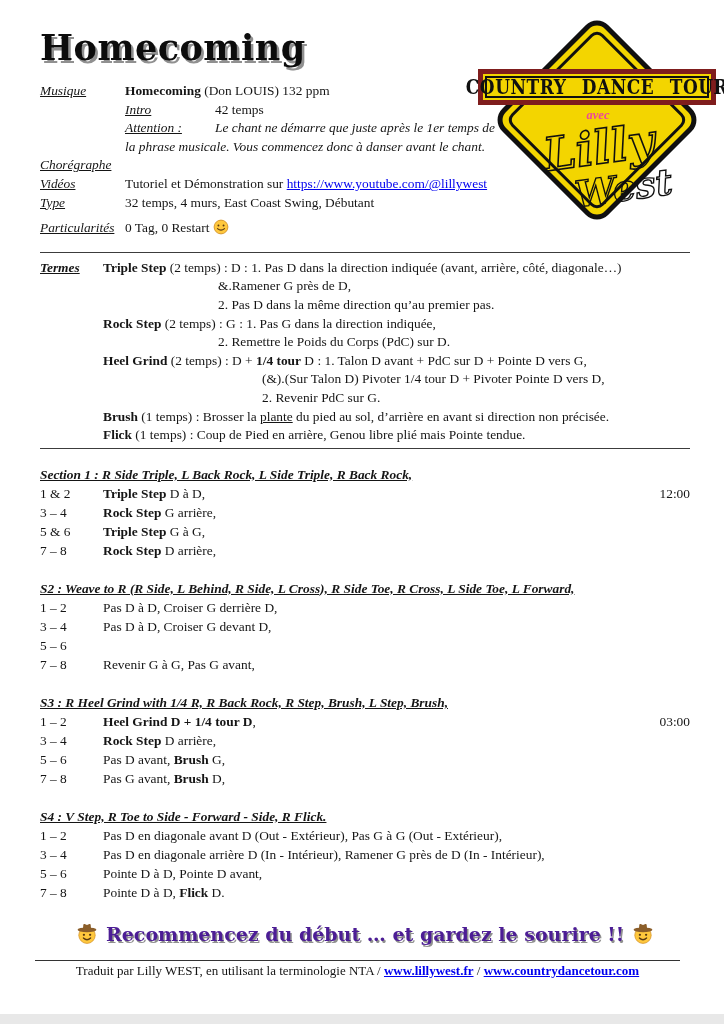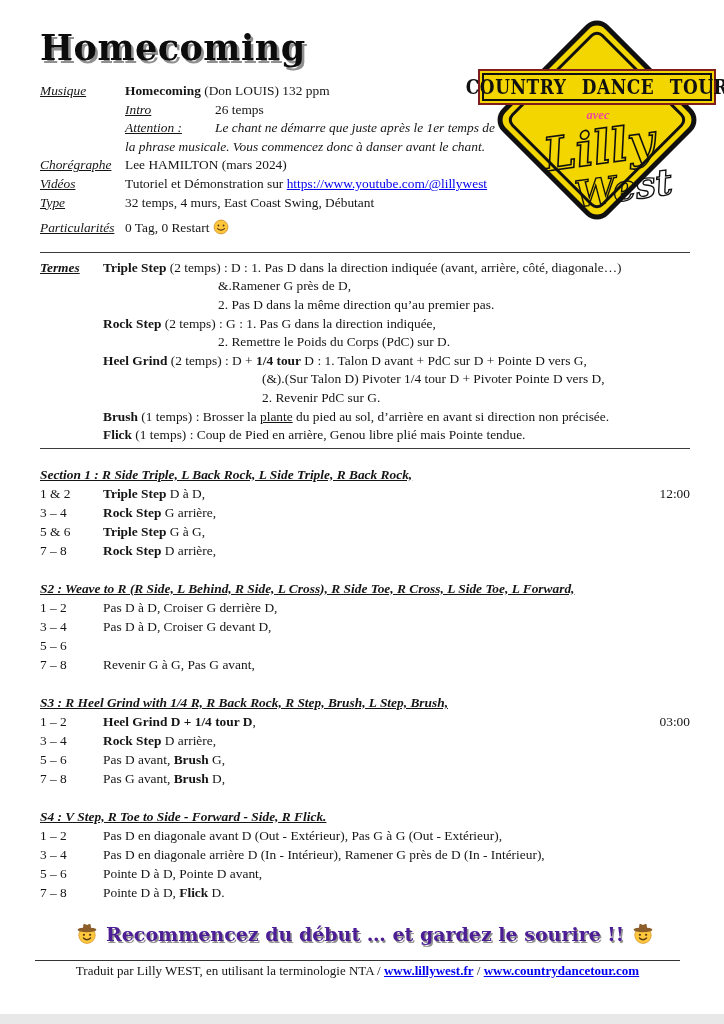--- a/index.html
+++ b/index.html
@@ -86,21 +86,21 @@
   
   .logo { position: absolute; top: 12px; right: 6px; width: 240px; height: 228px; z-index: 5; }
   .logo-diamond {
     position: absolute; left: 44px; top: 33px; width: 150px; height: 150px;
     background: #F3D500; border: 5px solid #101010; border-radius: 16px;
     transform: rotate(45deg);
   }
   .logo-diamond-inner { position: absolute; inset: 5px; border: 3px solid #101010; border-radius: 9px; }
   .logo-banner {
     position: absolute; left: 0; top: 57px; width: 238px; height: 36px;
-    background: #F3D500; border: 2px solid #7f1d1d;
+    background: #F3D500; border: 5px solid #7f1d1d;
     display: flex; align-items: center; justify-content: center;
   }
   .logo-banner::after { content: ""; position: absolute; inset: 2px; border: 2px solid #101010; }
   .banner-text {
     font-family: "DejaVu Serif", serif; font-weight: bold; font-size: 17px;
     letter-spacing: 0.5px; word-spacing: 9px; color: #101010;
     transform: scaleY(1.15); white-space: nowrap;
   }
   .logo-avec { position: absolute; top: 96px; left: 0; width: 100%; text-align: center;
     font-style: italic; font-weight: bold; font-size: 12.5px; color: #ec4899; }
@@ -115,34 +115,33 @@
     <h1 class="doc-title">Homecoming</h1>
 
     <div class="meta">
         <div class="meta-row">
           <div class="mc1"><span class="meta-label">Musique</span></div>
           <div class="mcv span2"><span class="b">Homecoming</span><span> (Don LOUIS) 132 ppm</span></div>
         </div>
         <div class="meta-row">
           <div class="mc1"></div>
           <div class="mc2"><span class="meta-label">Intro</span></div>
-          <div class="mcv"><span>26 temps</span></div>
+          <div class="mcv"><span>42 temps</span></div>
         </div>
         <div class="meta-row">
           <div class="mc1"></div>
           <div class="mc2"><span class="meta-label">Attention :</span></div>
           <div class="mcv"><span class="i">Le chant ne démarre que juste après le 1er temps de</span></div>
         </div>
         <div class="meta-row">
           <div class="mc1"></div>
           <div class="mcv span2"><span class="i">la phrase musicale. Vous commencez donc à danser avant le chant.</span></div>
         </div>
         <div class="meta-row">
           <div class="mc1"><span class="meta-label">Chorégraphe</span></div>
-          <div class="mcv span2"><span>Lee HAMILTON (mars 2024)</span></div>
         </div>
         <div class="meta-row">
           <div class="mc1"><span class="meta-label">Vidéos</span></div>
           <div class="mcv span2"><span>Tutoriel et Démonstration sur </span><a class="link" href="#">https://www.youtube.com/@lillywest</a></div>
         </div>
         <div class="meta-row">
           <div class="mc1"><span class="meta-label">Type</span></div>
           <div class="mcv span2"><span>32 temps, 4 murs, East Coast Swing, Débutant</span></div>
         </div>
         <div class="meta-row gap">

